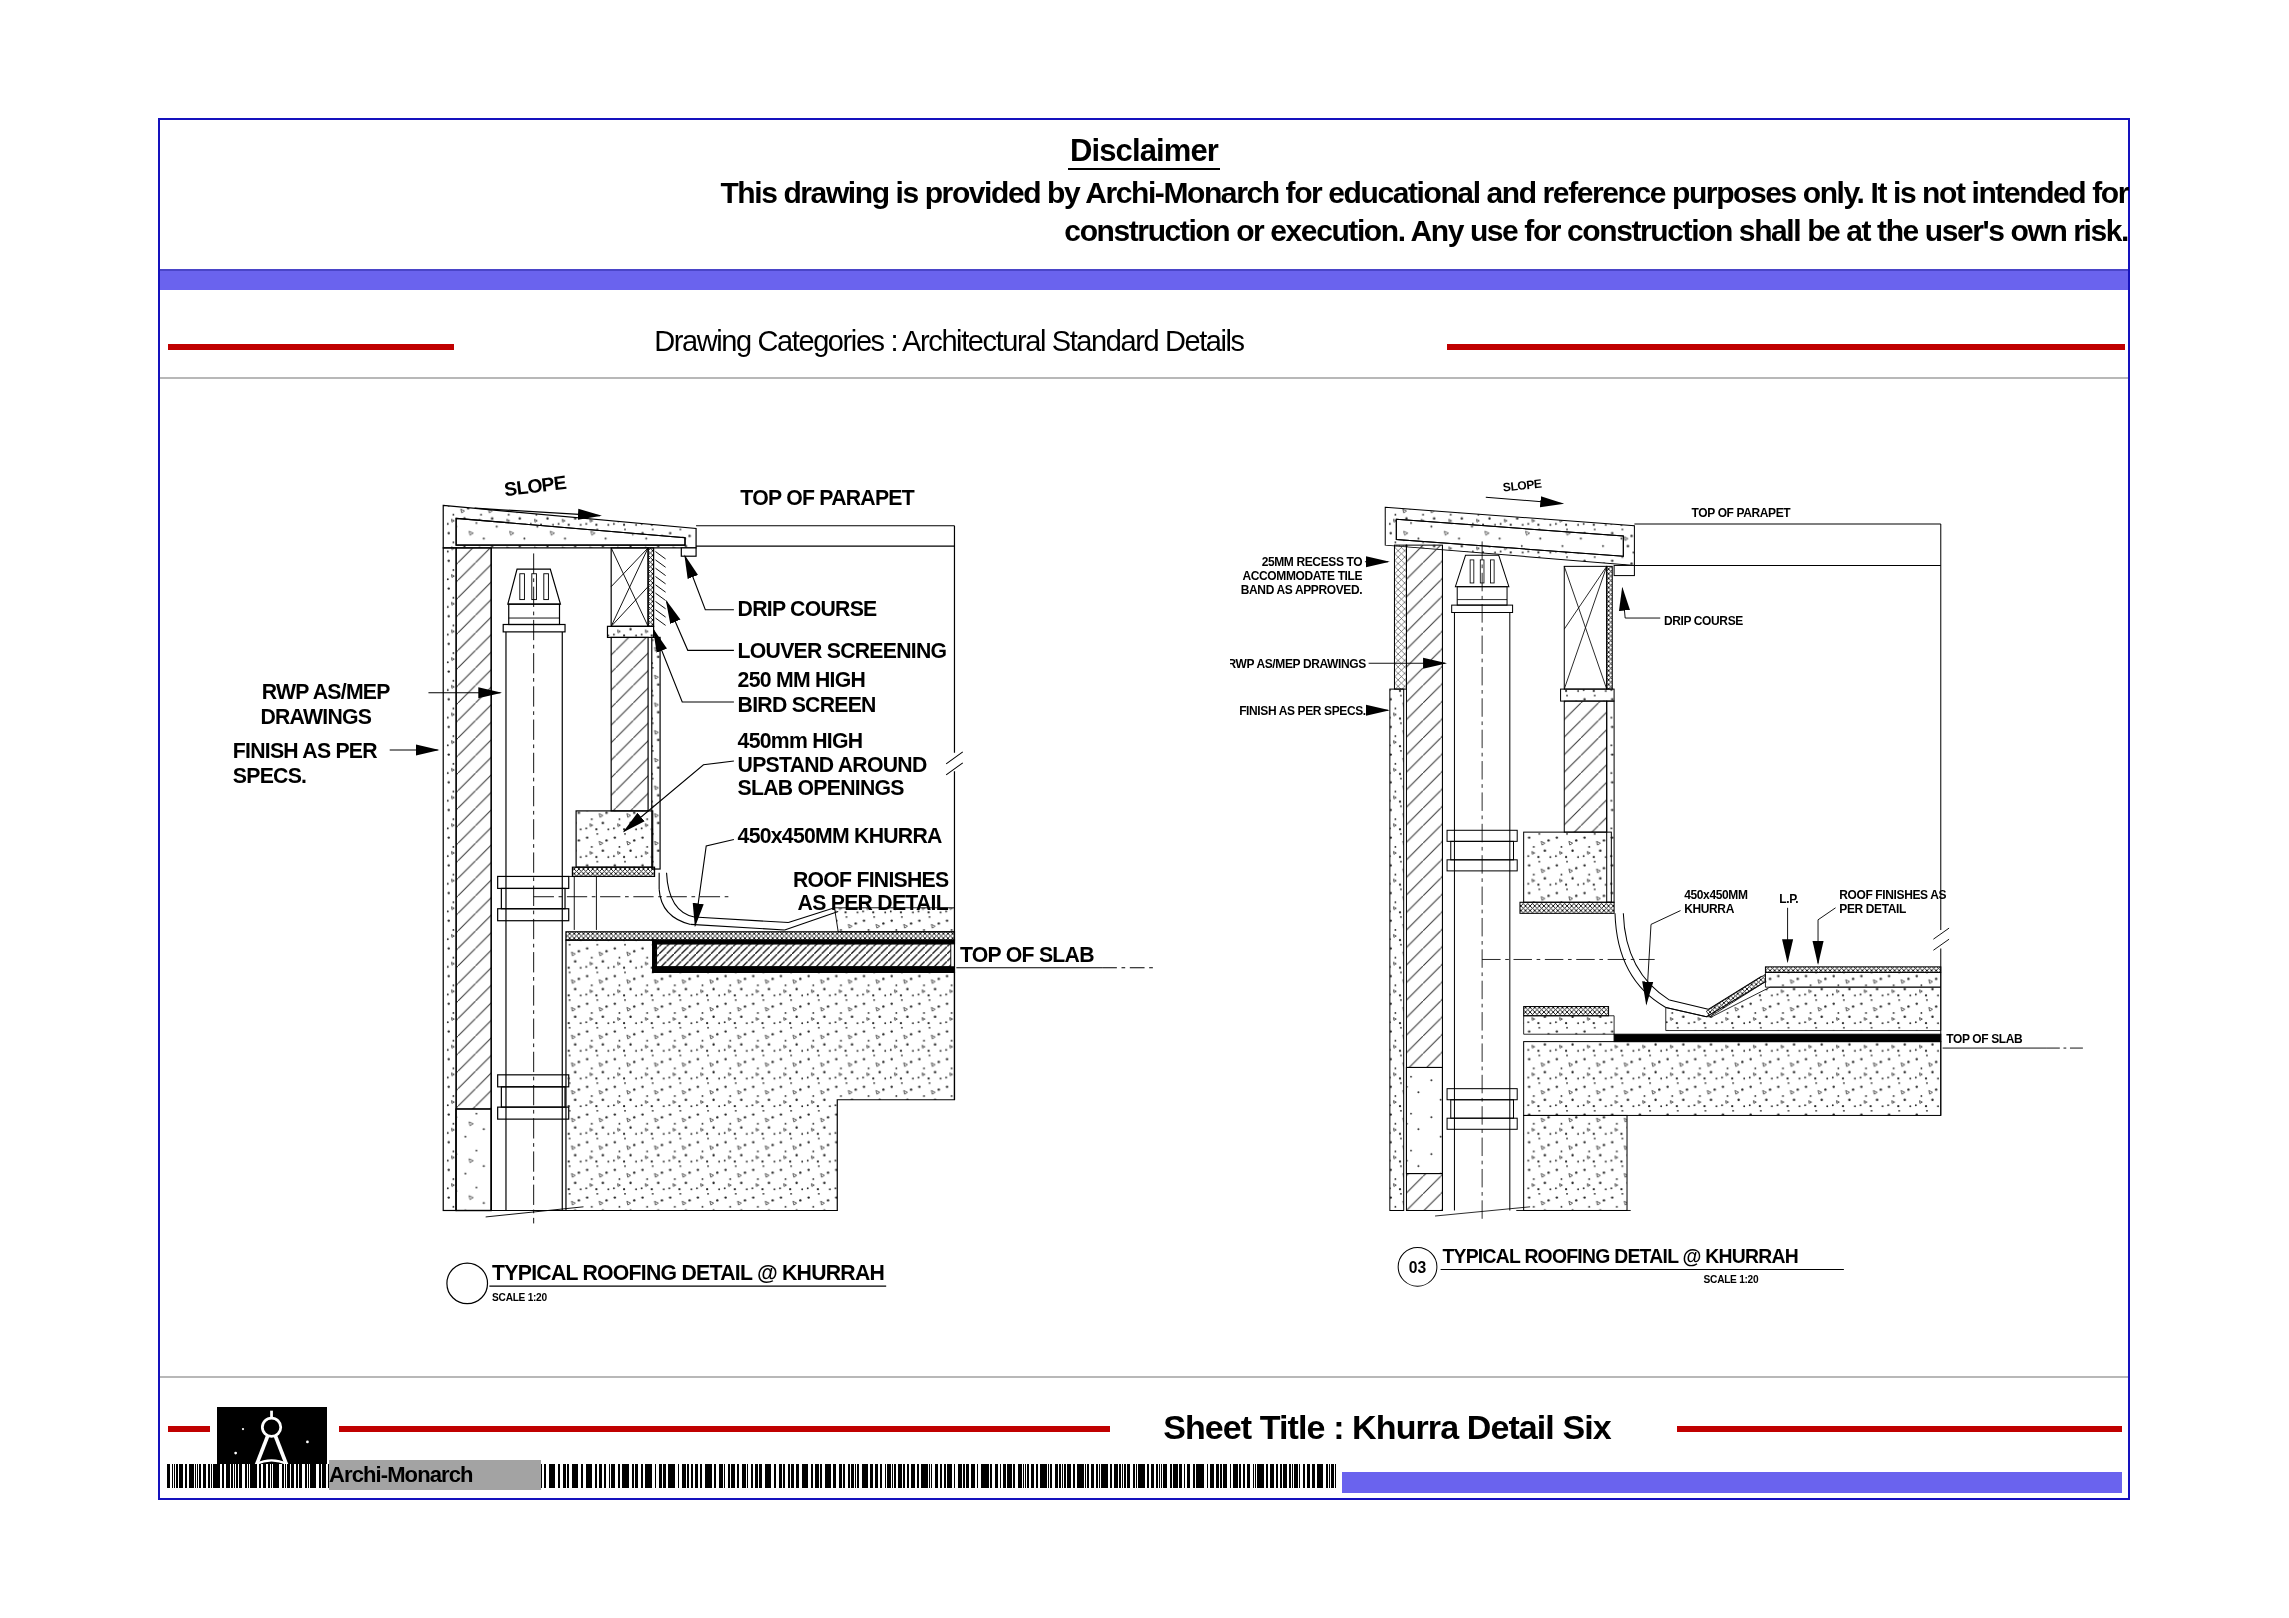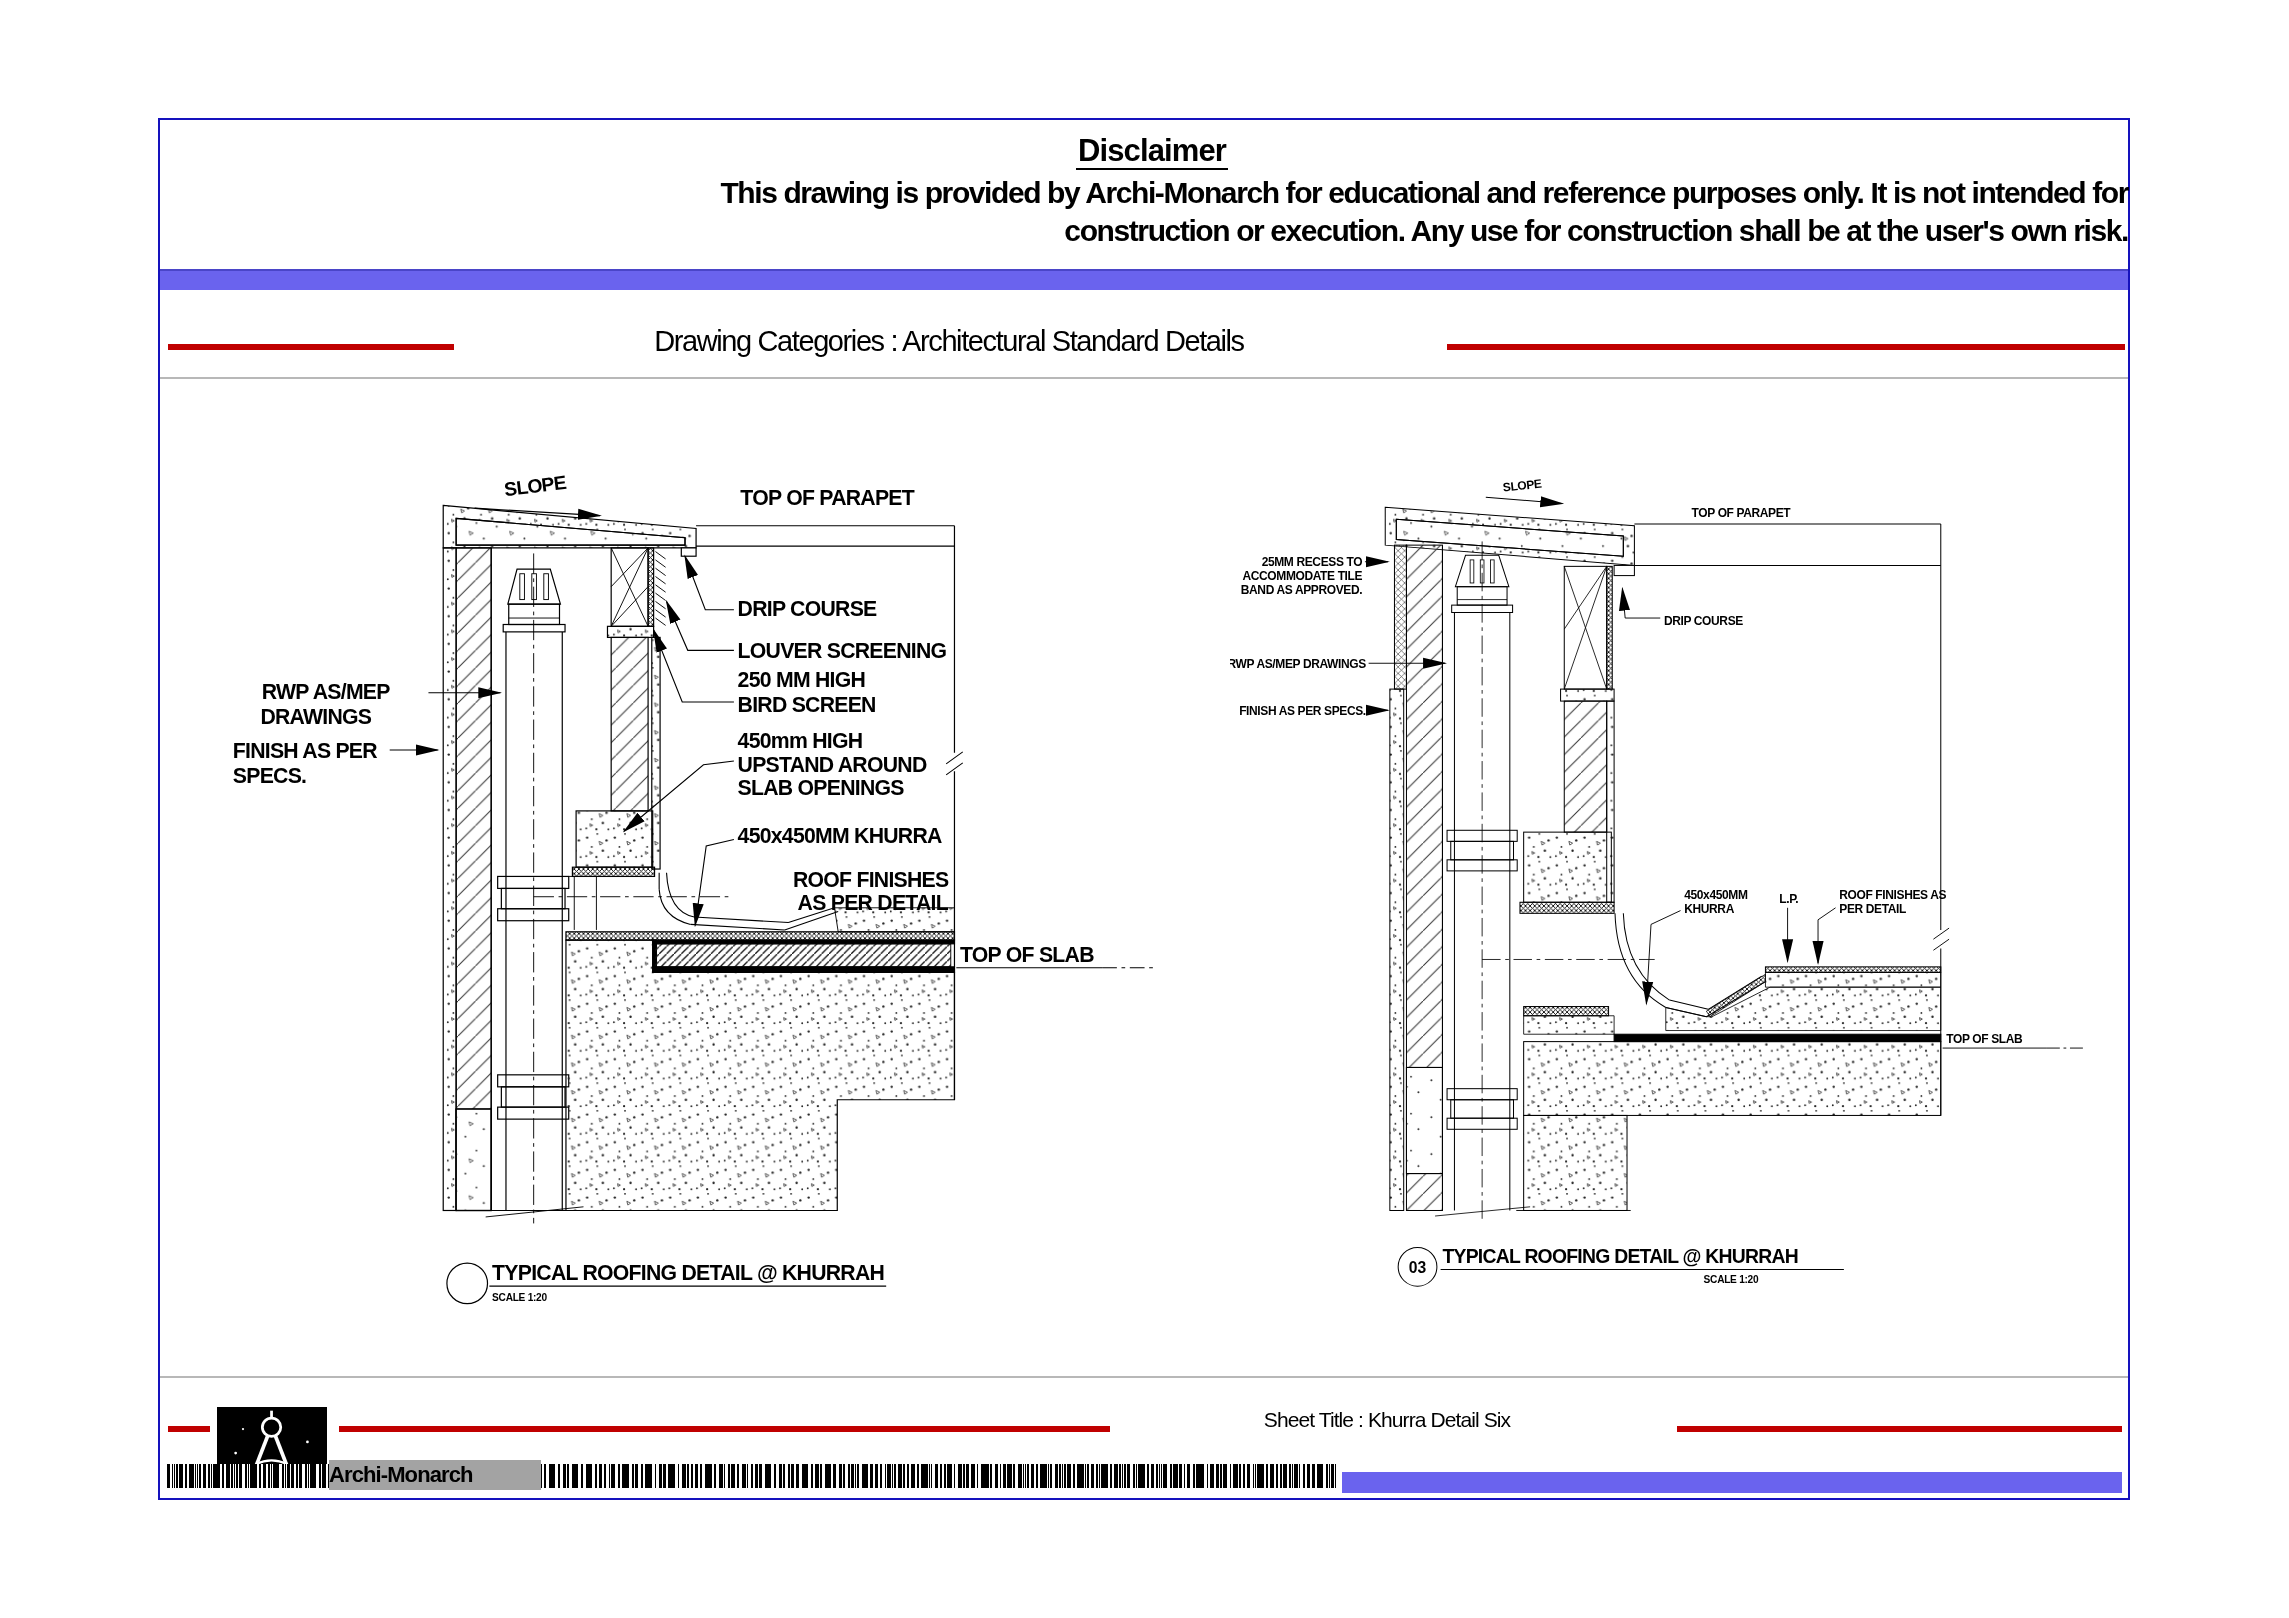--- a/index.html
+++ b/index.html
@@ -1,20 +1,20 @@
 <!DOCTYPE html>
 <html style="font-size:14.8px"><head>
 <meta charset="utf-8">
 <style>
   html,body{margin:0;padding:0;background:#fff;}
   body{width:2290px;height:1619px;position:relative;font-family:"Liberation Sans",sans-serif;overflow:hidden;}
   #sheet{position:absolute;left:158px;top:118px;width:1972px;height:1382px;border:2.8px solid #1512bd;box-sizing:border-box;background:#fff;}
   .abs{position:absolute;}
   
-  .disc-title{left:8px;top:13px;width:100%;text-align:center;font-size:31px;font-weight:bold;letter-spacing:-0.9px;}
+  .disc-title{left:0;top:13px;width:100%;text-align:center;font-size:31px;font-weight:bold;letter-spacing:-0.9px;}
   .disc-title span{border-bottom:2.8px solid #000;padding:0 1.8px;}
   .disc-body{left:0;top:54px;width:100%;text-align:right;font-size:30px;font-weight:bold;letter-spacing:-1.4px;line-height:38px;}
   .purple-band{left:0;top:149px;width:100%;height:21px;background:#6a63ee;border-top:2.8px solid #4a45c8;box-sizing:border-box;}
   .redline{background:#c00000;height:5.5px;}
   .cat-line-l{left:8.3px;top:224px;width:286px;}
   .cat-line-r{left:1287px;top:224px;width:678px;}
   .cat-title{left:295px;top:205px;width:988px;text-align:center;font-size:29px;font-weight:normal;letter-spacing:-1.4px;}
   .gray-rule{left:0;width:100%;height:1.8px;background:#b8b8b8;}
   
   #svgL{left:45px;top:343px;}
@@ -23,21 +23,21 @@
   .t23{font-size:23px;letter-spacing:-0.8px;}
   .t21{font-size:21px;letter-spacing:-0.8px;}
   .t13{font-size:13px;letter-spacing:-0.4px;}
   .t11{font-size:11px;letter-spacing:-0.3px;}
   .t16{font-size:17px;}
   
   .logo-box{left:57px;top:1287px;width:110px;height:81px;background:#000;}
   .foot-red-stub{left:8.3px;top:1306px;width:42px;}
   .foot-red-mid{left:179px;top:1306px;width:771px;}
   .foot-red-right{left:1517px;top:1306px;width:445px;}
-  .sheet-title{left:950px;top:1288px;width:554px;text-align:center;font-size:21px;font-weight:normal;letter-spacing:-0.9px;}
+  .sheet-title{left:950px;top:1288px;width:554px;text-align:center;font-size:34px;font-weight:bold;letter-spacing:-0.9px;}
   .barcode{left:6.5px;top:1344px;width:1169px;height:24px;
     background-image:
       repeating-linear-gradient(90deg,#000 0 1.8px,#fff 1.8px 4.6px),
       repeating-linear-gradient(90deg,#000 0 2.8px,rgba(255,255,255,0) 2.8px 12px),
       repeating-linear-gradient(90deg,#000 0 0.9px,rgba(255,255,255,0) 0.9px 7.4px);
     background-blend-mode:darken;}
   .brand{left:169px;top:1340px;width:212px;height:29.5px;background:#a3a3a3;font-size:22px;font-weight:bold;letter-spacing:-0.9px;line-height:29.5px;}
   .purple-foot{left:1182px;top:1352px;width:780px;height:21px;background:#6a63ee;}
 </style>
 </head>

